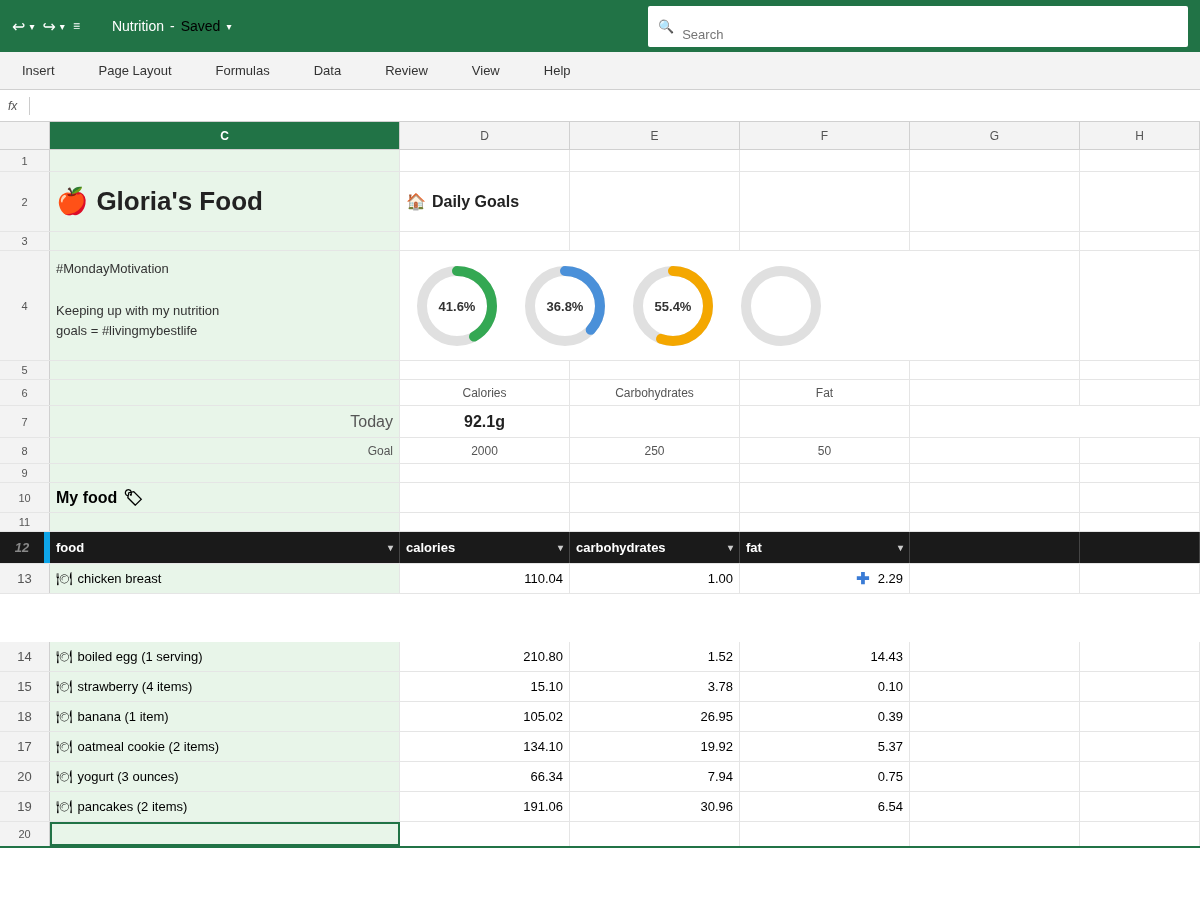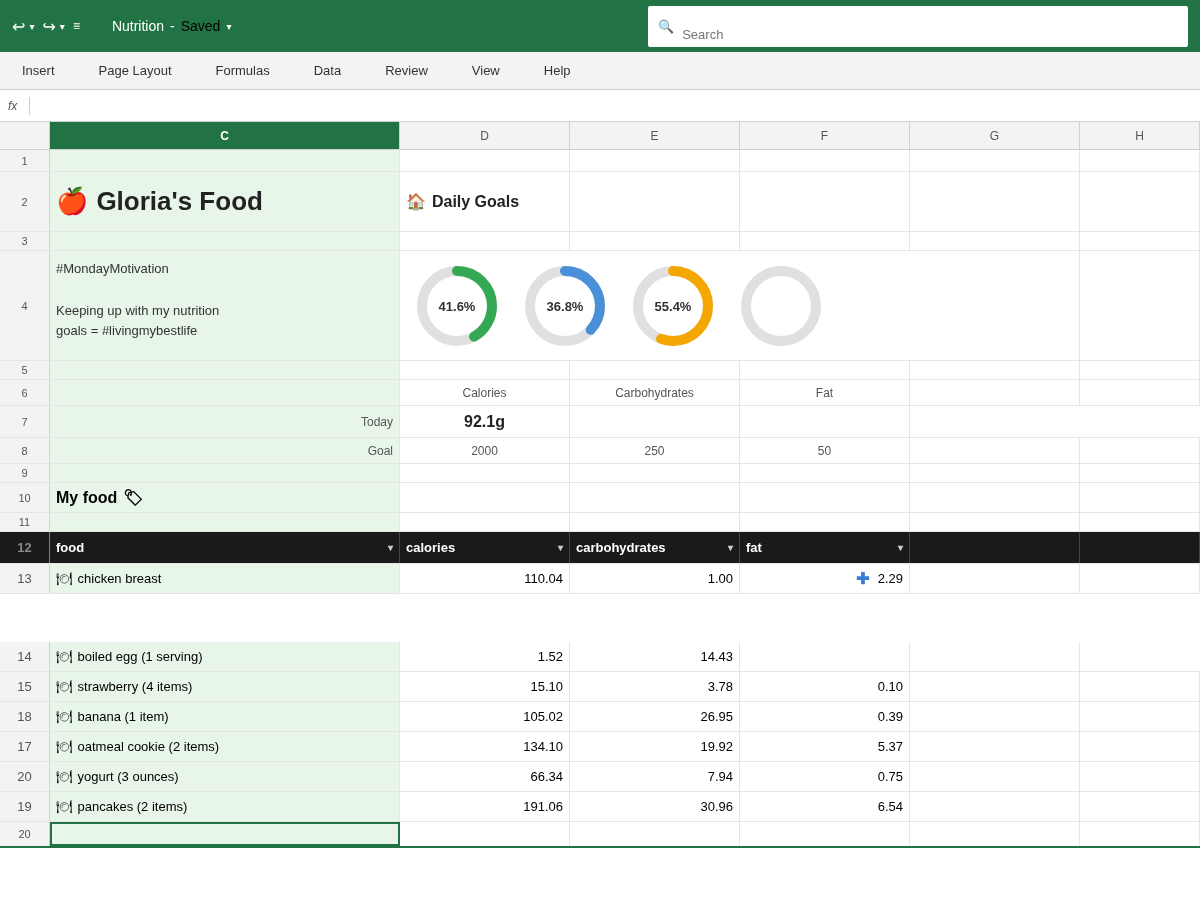--- a/index.html
+++ b/index.html
@@ -382,21 +382,21 @@
       <div class="cell active-col"></div>
       <div class="cell stat-label center">Calories</div>
       <div class="cell stat-label center">Carbohydrates</div>
       <div class="cell stat-label center">Fat</div>
       <div class="cell"></div>
       <div class="cell"></div>
     </div>
 
     <div class="grid-row" style="min-height:32px;">
       <div class="cell row-num">7</div>
-      <div class="cell active-col right" style="font-size:12px;color:#555;">
+      <div class="cell active-col right" style="font-size:16px;color:#555;">
         <span>Today</span>
       </div>
       <div class="cell stat-value center">92.1g</div>
       <div class="cell"></div>
       <div class="cell"></div>
     </div>
 
     <div class="grid-row" style="min-height:26px;">
       <div class="cell row-num">8</div>
       <div class="cell active-col right" style="font-size:12px;color:#555;">
@@ -438,21 +438,21 @@
       <div class="cell row-num">11</div>
       <div class="cell active-col"></div>
       <div class="cell"></div>
       <div class="cell"></div>
       <div class="cell"></div>
       <div class="cell"></div>
       <div class="cell"></div>
     </div>
 
     <div class="grid-row table-header-row" style="min-height:32px;">
-      <div class="cell row-num" style="background:#1a1a1a;color:#888;border-right:1px solid #0ea5e9;">12</div>
+      <div class="cell row-num" style="background:#1a1a1a;color:#888;border-right:6px solid #0ea5e9;font-style:italic;">12</div>
       <div class="cell" style="background:#1a1a1a;color:white;font-weight:600;border-right:1px solid #444;">
         <span>food</span>
         <span class="dropdown-arrow-white" style="margin-left:auto;">▾</span>
       </div>
       <div class="cell" style="background:#1a1a1a;color:white;font-weight:600;border-right:1px solid #444;">
         <span>calories</span>
         <span class="dropdown-arrow-white" style="margin-left:auto;">▾</span>
       </div>
       <div class="cell" style="background:#1a1a1a;color:white;font-weight:600;border-right:1px solid #444;">
         <span>carbohydrates</span>
@@ -481,20 +481,21 @@
     </div>
     <div class="cell"></div>
     <div class="cell"></div>
   </div>
         <div class="grid-row food-row" style="min-height: 30px; margin-top: 48px;">
     <div class="cell row-num">14</div>
     <div class="cell active-col">
       <span style="margin-right:5px;">🍽</span>
       <span>boiled egg (1 serving)</span>
     </div>
+    <div class="cell right">210.80</div>
     <div class="cell right">1.52</div>
     <div class="cell right" style="display:flex;align-items:center;justify-content:flex-end;gap:8px;">
       
       14.43
     </div>
     <div class="cell"></div>
     <div class="cell"></div>
   </div>
         <div class="grid-row food-row" style="min-height: 30px;">
     <div class="cell row-num">15</div>

